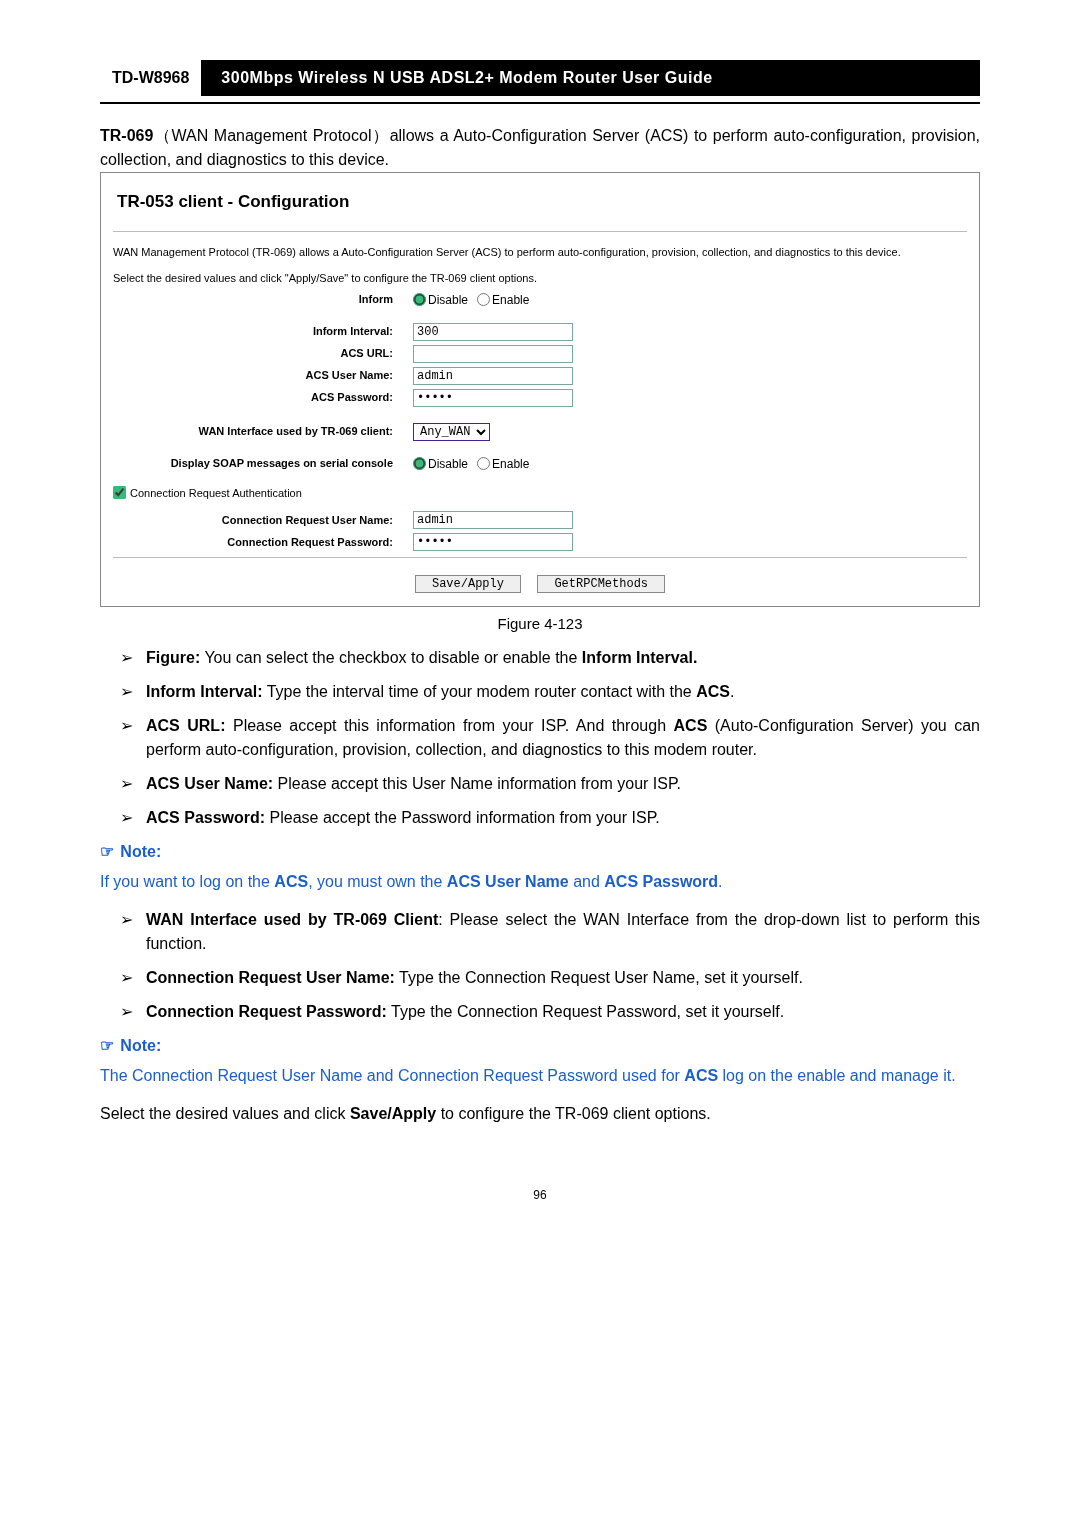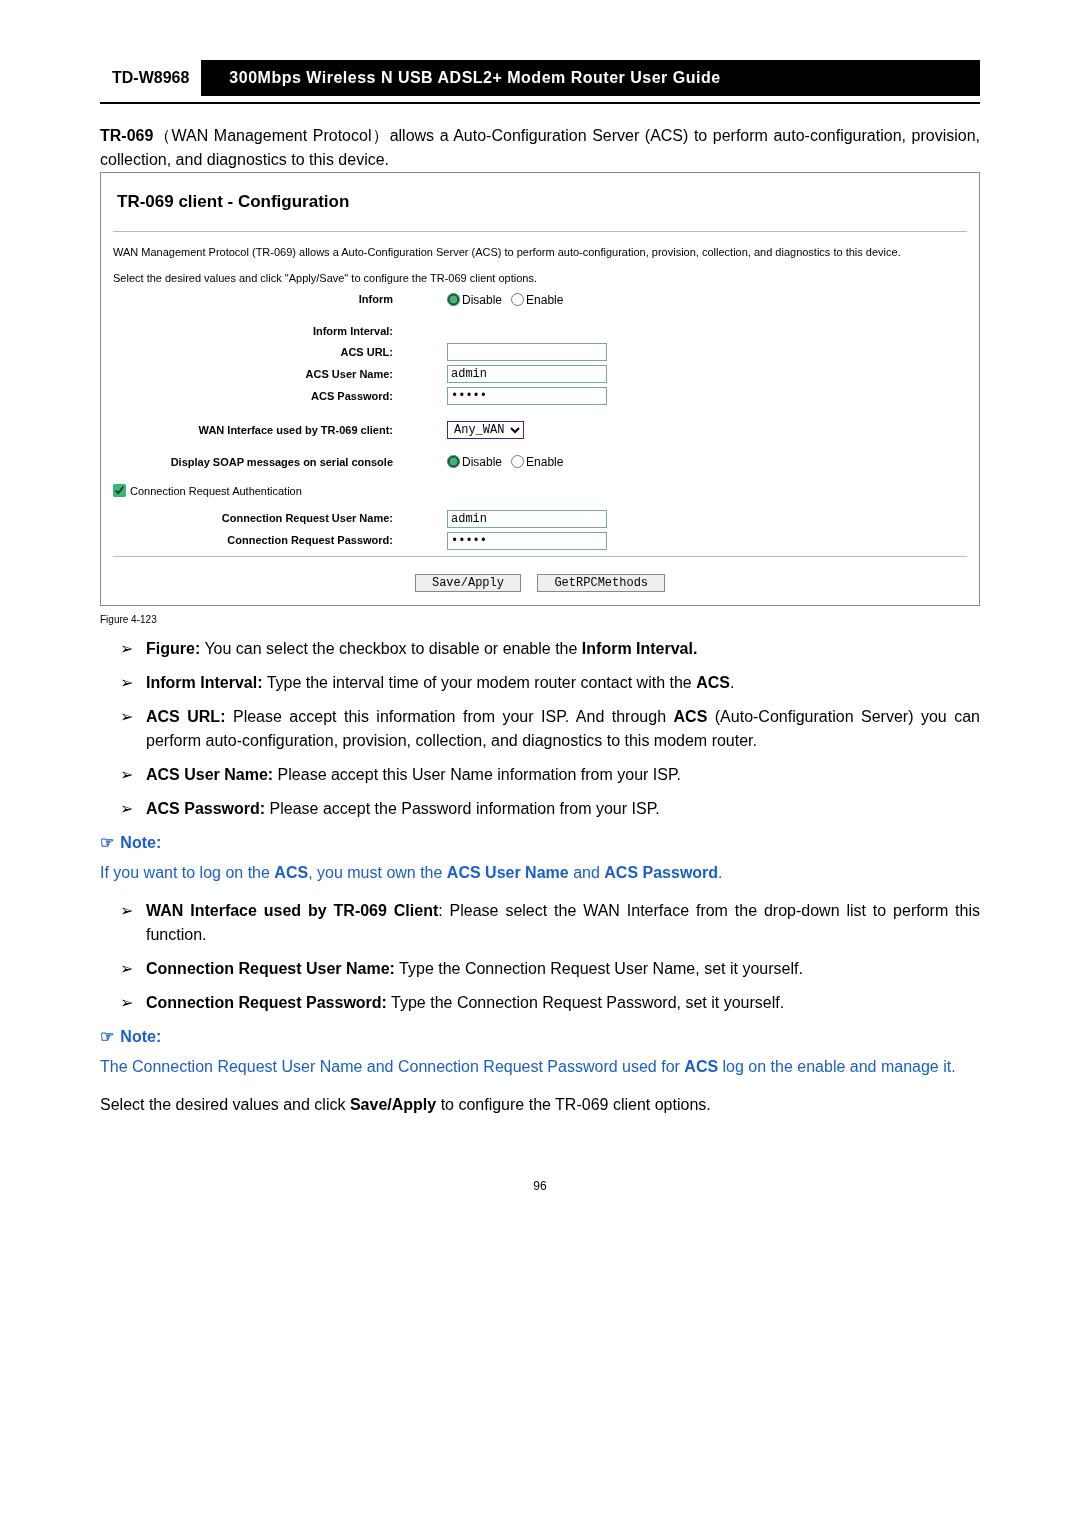--- a/index.html
+++ b/index.html
@@ -21,21 +21,21 @@
     .header-model {
       background: #fff;
       color: #000;
       font-weight: bold;
       padding: 6px 12px;
     }
     .header-title {
       background: #000;
       color: #fff;
       font-weight: bold;
-      padding: 6px 28px;
+      padding: 6px 20px;
       flex: 1;
       letter-spacing: 0.5px;
     }
     .header-rule {
       border: none;
       border-top: 2px solid #000;
       margin-bottom: 20px;
     }
     .intro {
       margin-bottom: 0;
@@ -65,21 +65,20 @@
     }
     .figure-box .fig-sub {
       font-size: 11px;
       margin-bottom: 4px;
     }
     .form-row {
       display: flex;
       align-items: center;
       margin-bottom: 4px;
       font-size: 11px;
-      gap: 34px;
     }
     .form-label {
       width: 300px;
       text-align: right;
       font-weight: bold;
       padding-right: 20px;
     }
     .form-control { flex: 1; }
     .form-control input[type="text"],
     .form-control input[type="password"] {
@@ -118,22 +117,22 @@
     .btn-row button {
       font-family: 'Courier New', monospace;
       font-size: 12px;
       padding: 1px 16px;
       margin: 0 6px;
       border: 1px solid #888;
       background: #efefef;
       cursor: pointer;
     }
     .figure-caption {
-      text-align: left;
-      font-size: 10px;
+      text-align: center;
+      font-size: 15px;
       margin: 4px 0 10px 0;
     }
     ul.bullets {
       list-style: none;
       padding-left: 20px;
       margin-bottom: 8px;
     }
     ul.bullets > li {
       position: relative;
       padding-left: 26px;
@@ -173,37 +172,38 @@
   <div class="header-model">TD-W8968</div>
   <div class="header-title">300Mbps Wireless N USB ADSL2+ Modem Router User Guide</div>
 </div>
 <hr class="header-rule">
 
 <p class="intro">
   <b>TR-069</b><span>（</span><span>WAN Management Protocol</span><span>）</span><span>allows a Auto-Configuration Server (ACS) to perform auto-configuration, provision, collection, and diagnostics to this device.</span>
 </p>
 
 <div class="figure-box">
-  <div class="fig-title">TR-069 client - Configuration</div>
+  <div class="fig-title">TR-053 client - Configuration</div>
   <hr class="sep">
   <div class="fig-desc">WAN Management Protocol (TR-069) allows a Auto-Configuration Server (ACS) to perform auto-configuration, provision, collection, and diagnostics to this device.</div>
   <div class="fig-sub">Select the desired values and click "Apply/Save" to configure the TR-069 client options.</div>
 
   <div class="form-row">
     <div class="form-label">Inform</div>
     <div class="form-control radio-group">
       <label><input type="radio" checked="" style=""><span>Disable</span></label>
       <label><input type="radio" style=""><span>Enable</span></label>
     </div>
   </div>
 
   <div style="height:10px"></div>
 
   <div class="form-row">
     <div class="form-label">Inform Interval:</div>
+    <div class="form-control"><input type="text" value="300" style=""></div>
   </div>
   <div class="form-row">
     <div class="form-label">ACS URL:</div>
     <div class="form-control"><input type="text" value="" style=""></div>
   </div>
   <div class="form-row">
     <div class="form-label">ACS User Name:</div>
     <div class="form-control"><input type="text" value="admin" style=""></div>
   </div>
   <div class="form-row">

